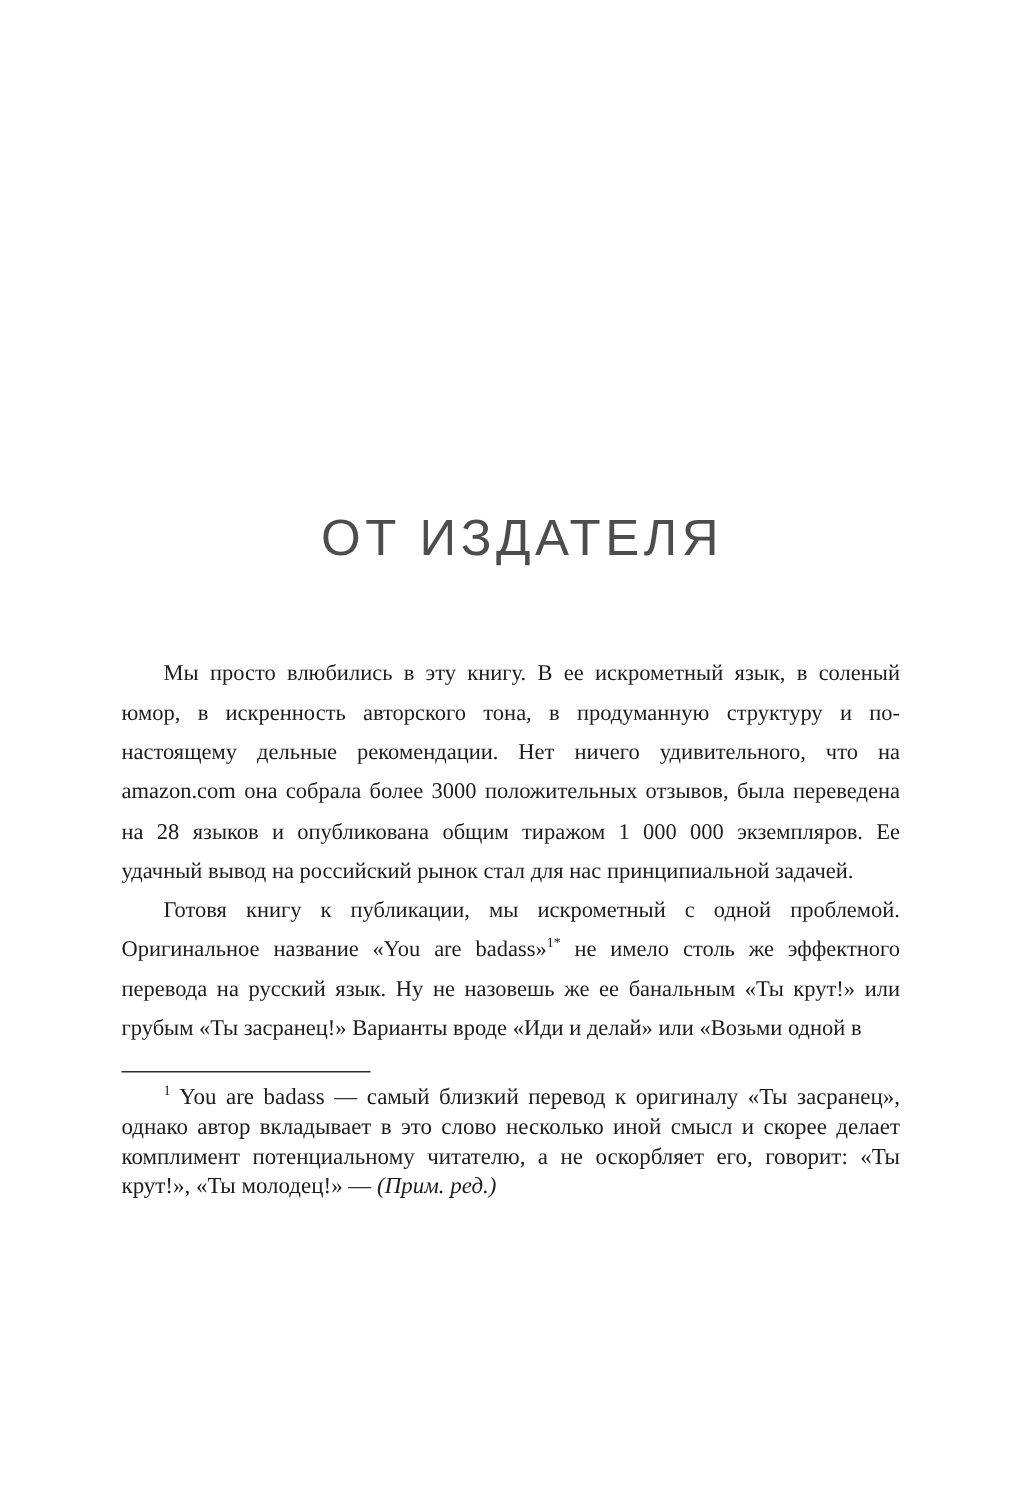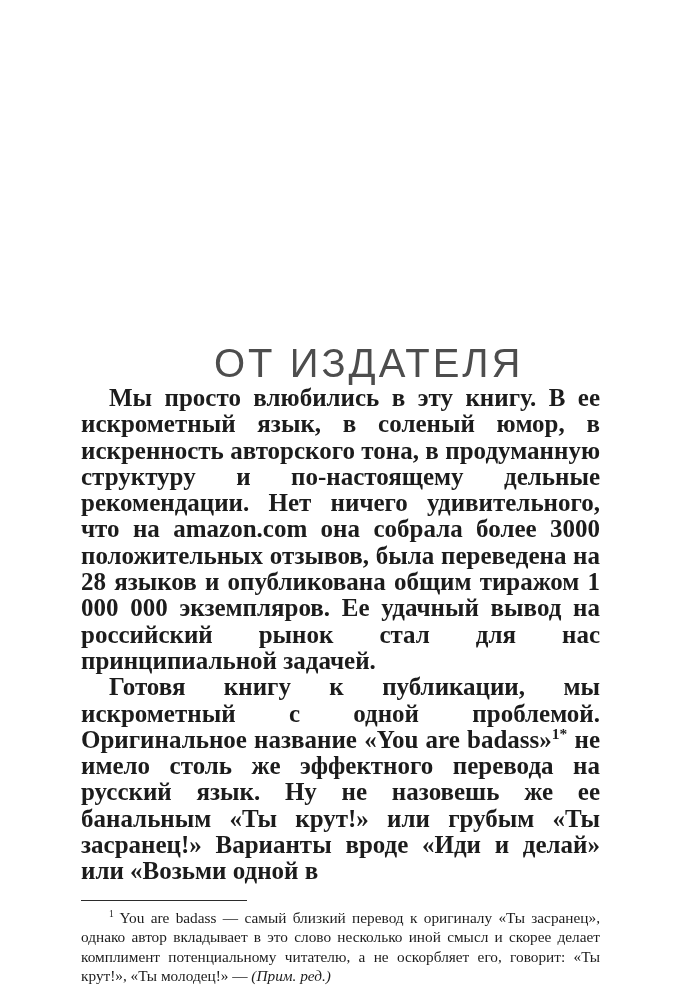--- a/index.html
+++ b/index.html
@@ -19,31 +19,31 @@
     .text-column {
       position: absolute;
       top: 0;
       left: 81px;
       width: 519px;
     }
     .chapter-title {
       margin: 341px 0 0 133px;
       font-family: "Liberation Sans", sans-serif;
       font-weight: 300;
-      font-size: 40px;
+      font-size: 34px;
       letter-spacing: 3px;
       color: #4d4d4d;
       line-height: 1.1;
     }
     .body-text {
-      font-size: 25px;
+      margin-top: 58px;
+      font-size: 15px;
       line-height: 26.3px;
       text-align: justify;
       hyphens: auto;
-      font-weight: bold;
       -webkit-hyphens: auto;
     }
     .body-text p {
       margin: 0;
       text-indent: 28px;
     }
     sup.ref {
       font-size: 0.62em;
       line-height: 0;
       vertical-align: super;

